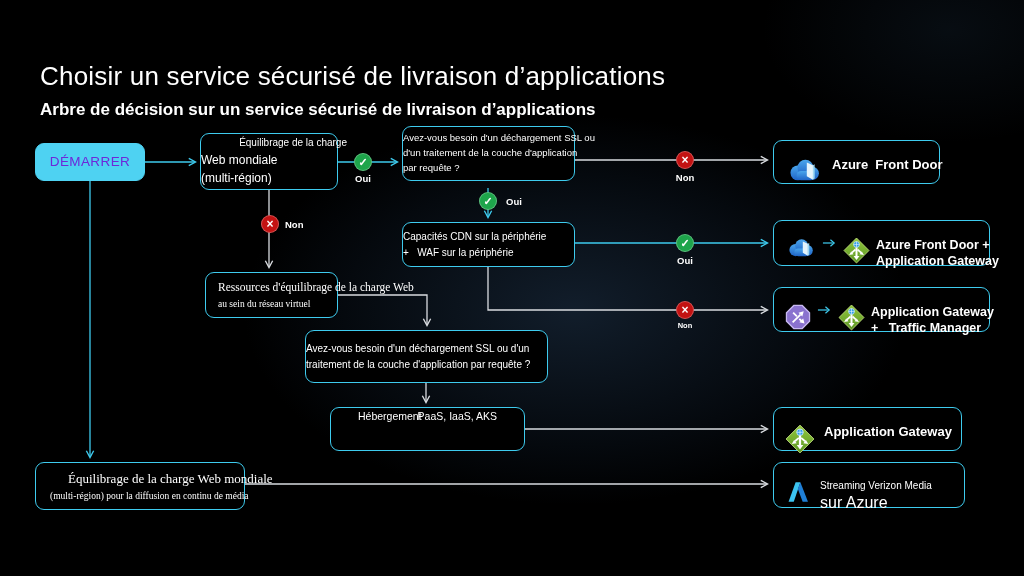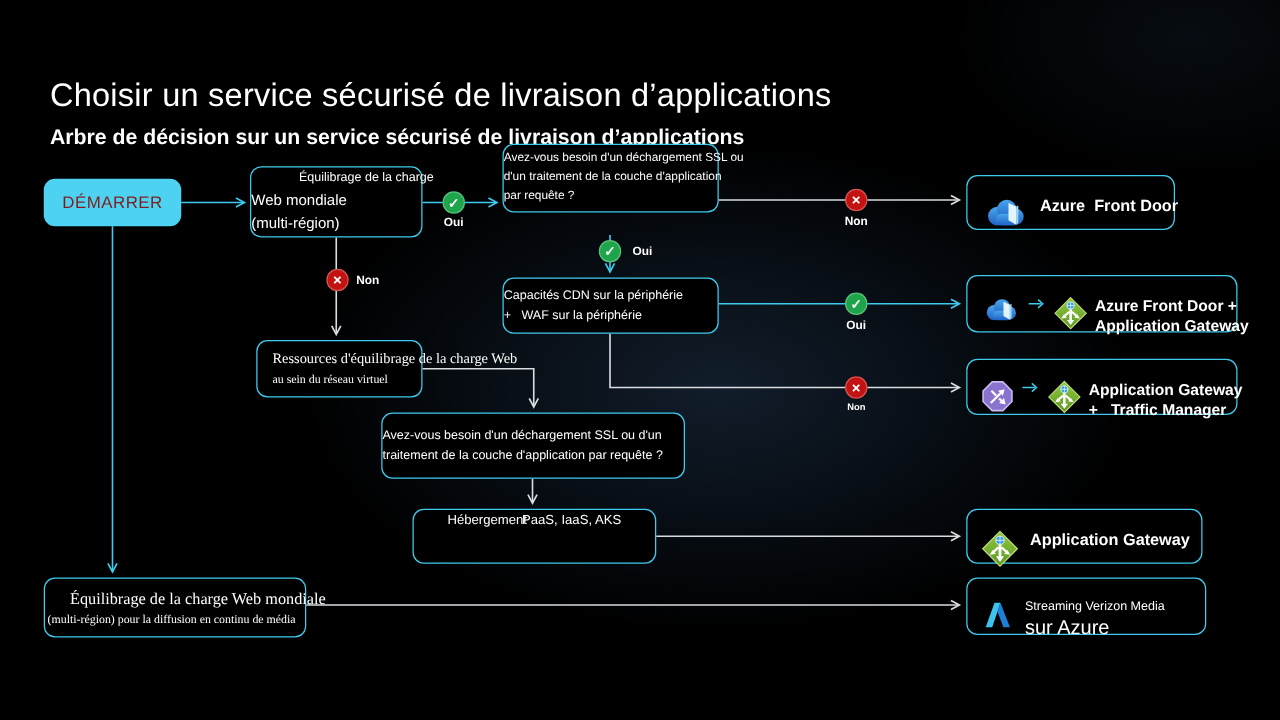--- a/index.html
+++ b/index.html
@@ -16,21 +16,21 @@
 
   .wires{position:absolute;left:0;top:0;z-index:1;}
   .wires path{fill:none;stroke-width:1.3px;}
   .wires .cy{stroke:#3ECBEE;}
   .wires .gr{stroke:#D9DCE0;}
 
   .node{position:absolute;box-sizing:border-box;border:1.5px solid #3ECBEE;border-radius:9px;
         background:#000;color:#fff;display:flex;flex-direction:column;justify-content:center;
         align-items:flex-start;z-index:2;}
   .node .ln{white-space:pre;line-height:1.55;}
-  .start{background:#4ED2F2;border-color:#4ED2F2;color:#7f1d1d;font-size:13.5px;
+  .start{background:#4ED2F2;border-color:#4ED2F2;color:#6d28d9;font-size:13.5px;
          letter-spacing:.4px;justify-content:center;align-items:center;}
   .left-align{align-items:flex-start;font-family:Liberation Serif, serif;}
   .ln-9{font-size:9.5px;} .ln-10{font-size:10px;} .ln-105{font-size:10.5px;}
   .ln-115{font-size:11.5px;} .ln-12{font-size:12px;} .ln-13{font-size:13px;}
   .right-shift{align-self:flex-end;margin-right:-10px;}
   .overlap{margin-left:-4px;}
 
   .result{flex-direction:row;justify-content:flex-start;gap:9px;padding:16px 11px;}
   .rlabel{font-weight:700;font-size:13px;white-space:pre;}
   .rcol{display:flex;flex-direction:column;align-items:flex-start;}
@@ -81,21 +81,21 @@
   <div class="node start" style="left:35px;top:143px;width:110px;height:38px">
     <span class="ln">DÉMARRER</span>
   </div>
 
   <div class="node" style="left:200px;top:133px;width:138px;height:57px">
     <span class="ln ln-10 right-shift">Équilibrage de la charge</span>
     <span class="ln ln-12">Web mondiale</span>
     <span class="ln ln-12">(multi-région)</span>
   </div>
 
-  <div class="node" style="left:402px;top:115px;width:173px;height:55px">
+  <div class="node" style="left:402px;top:126px;width:173px;height:55px">
     <span class="ln ln-9">Avez-vous besoin d'un déchargement SSL ou</span>
     <span class="ln ln-9">d'un traitement de la couche d'application</span>
     <span class="ln ln-9">par requête ?</span>
   </div>
 
   <div class="node" style="left:402px;top:222px;width:173px;height:45px">
     <span class="ln ln-10">Capacités CDN sur la périphérie</span>
     <span class="ln ln-10">+   WAF sur la périphérie</span>
   </div>
 
@@ -107,21 +107,21 @@
   <div class="node" style="left:305px;top:330px;width:243px;height:53px">
     <span class="ln ln-10">Avez-vous besoin d'un déchargement SSL ou d'un</span>
     <span class="ln ln-10">traitement de la couche d'application par requête ?</span>
   </div>
 
   <div class="node" style="left:330px;top:407px;width:195px;height:44px;flex-direction:row">
     <span class="ln ln-105">Hébergement</span>
     <span class="ln ln-105 overlap">PaaS, IaaS, AKS</span>
   </div>
 
-  <div class="node left-align" style="left:35px;top:462px;width:210px;height:48px;padding-left:2px">
+  <div class="node left-align" style="left:35px;top:462px;width:210px;height:48px;padding-left:14px">
     <span class="ln ln-13" style="margin-left:18px">Équilibrage de la charge Web mondiale</span>
     <span class="ln ln-9">(multi-région) pour la diffusion en continu de média</span>
   </div>
 
   <div class="node result" style="left:773px;top:140px;width:167px;height:44px">
     <svg class="icon" width="38" height="28" viewBox="0 0 40 30">
       <defs>
           <linearGradient id="fdg" x1="0" y1="0" x2="0" y2="1">
         <stop offset="0" stop-color="#4AA6EC"></stop>
             <stop offset="1" stop-color="#1E63C6"></stop>

